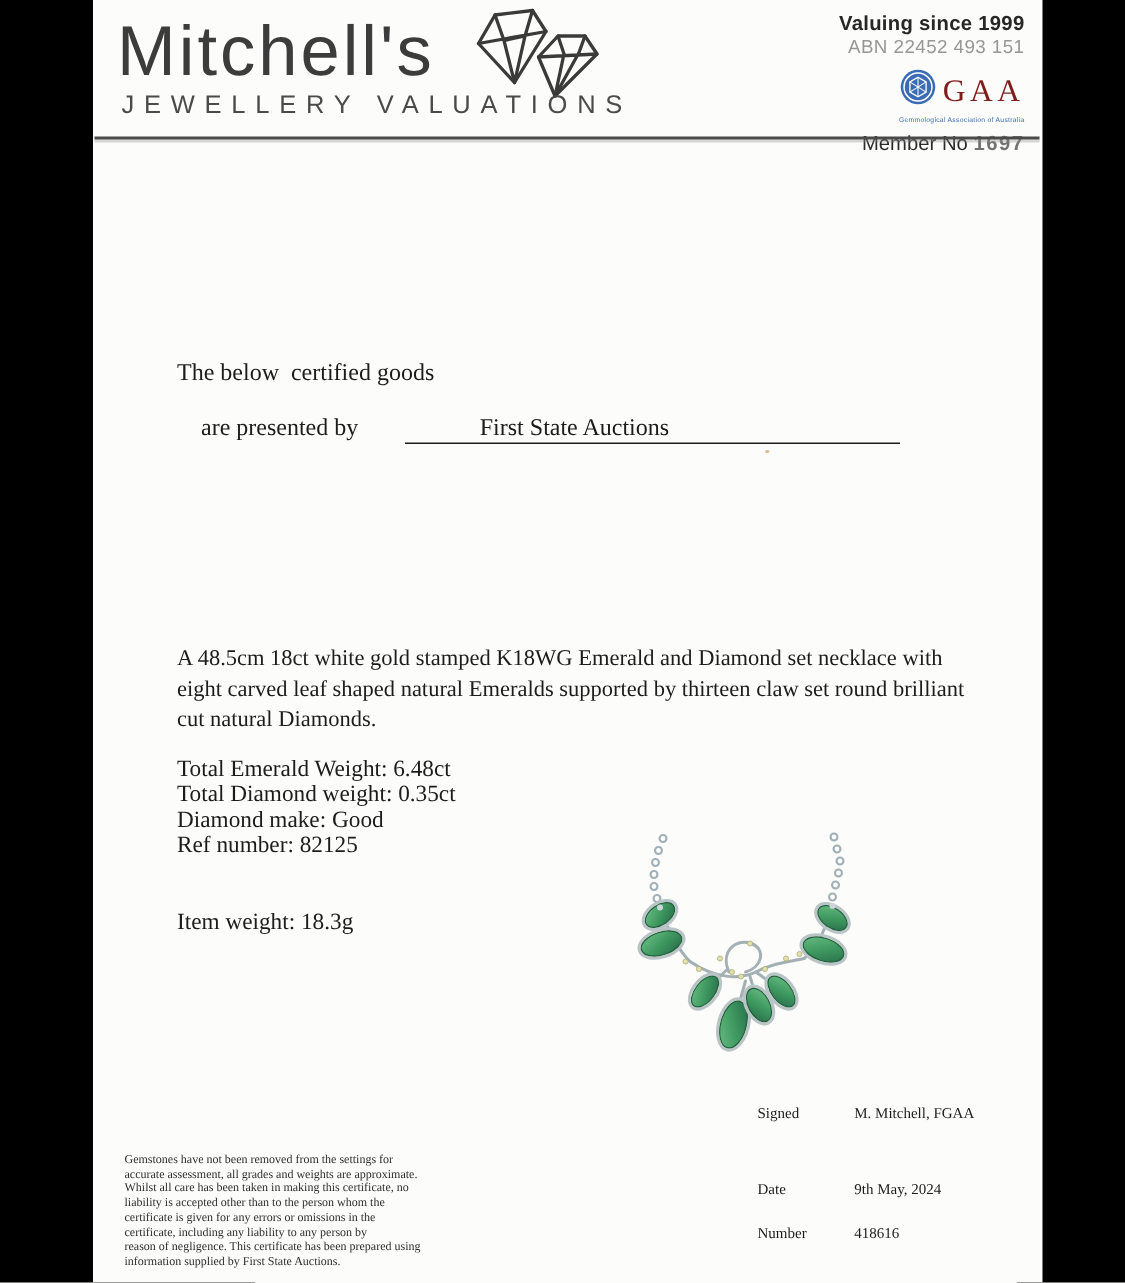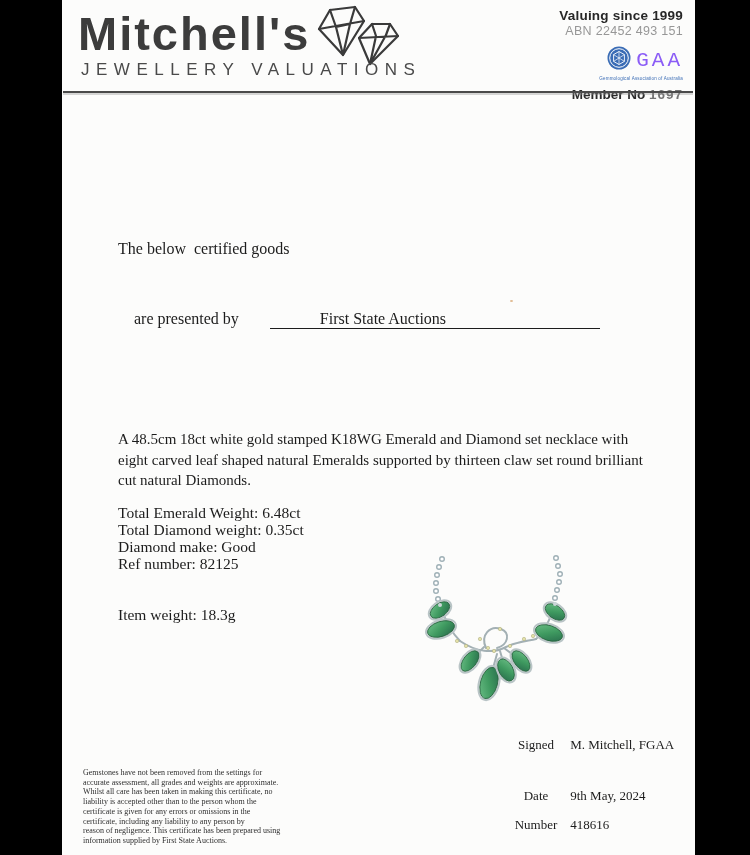--- a/index.html
+++ b/index.html
@@ -10,58 +10,58 @@
   .paper{
     position:absolute;left:62px;top:0;width:633px;height:855px;
     background:#fcfcfb;color:#1c1c1c;
   }
   .abs{position:absolute;}
 
   
   .brand{
     left:16px;top:6px;
     font-family:"Liberation Sans", sans-serif;
-    font-size:47px;font-weight:700;color:#3c3c3c;letter-spacing:2px;text-align:center;
+    font-size:47px;font-weight:400;color:#3c3c3c;letter-spacing:2px;text-align:center;
   }
   .diamonds{left:250px;top:2px;}
   .subtitle{
     left:19px;top:60px;
     font-family:"Liberation Sans", sans-serif;
     font-size:17px;color:#4a4a4a;letter-spacing:6.5px;font-weight:300;
   }
   .head-right{right:12px;top:8px;text-align:right;font-family:"Liberation Sans", sans-serif;}
   .tagline{font-size:13.5px;font-weight:bold;color:#272727;letter-spacing:.2px;}
   .abn{font-size:12.5px;color:#979797;margin-top:1px;letter-spacing:.3px;}
   .gaa-row{margin-top:7px;display:flex;align-items:center;justify-content:flex-end;gap:4px;}
-  .gaa-word{font-family:Liberation Mono, monospace;font-size:21px;color:#8b5cf6;letter-spacing:3px;}
+  .gaa-word{font-family:Liberation Serif, serif;font-size:21px;color:#7f1d1d;letter-spacing:3px;}
   .gaa-sub{font-size:4.5px;color:#3a6cb5;margin-top:1px;letter-spacing:.2px;}
   .member{margin-top:6px;font-size:13.5px;}
-  .member .lbl{font-weight:bold;color:#2b2b2b;}
+  .member .lbl{font-weight:normal;color:#2b2b2b;}
   .member .num{color:#737373;letter-spacing:1px;font-weight:bold;}
   .rule{left:1px;right:2px;top:91px;height:2px;background:#4a4a4a;
         box-shadow:0 2px 0 rgba(140,140,140,.35);}
 
   
   .intro{left:56px;top:238px;font-size:16px;line-height:21px;white-space:pre-wrap;}
   .intro-row2{left:56px;top:259px;font-size:16px;white-space:pre-wrap;}
   .presenter-line{
     display:inline-block;width:330px;margin-left:31px;
-    border-bottom:1.6px solid #1c1c1c;padding-left:50px;box-sizing:border-box;margin-top:33px;
+    border-bottom:1.6px solid #1c1c1c;padding-left:50px;box-sizing:border-box;
   }
   .cert-row{left:56px;top:318px;font-size:16px;}
   .cert-head{
     margin-left:45px;font-size:18px;font-weight:bold;letter-spacing:.3px;
     border-bottom:2.4px solid #111;padding-bottom:0px;
   }
   .desc{left:56px;top:429px;font-size:15px;line-height:20.5px;white-space:pre-line;}
   .details{left:56px;top:504px;font-size:15.5px;line-height:17px;}
   .item-weight{left:56px;top:606px;font-size:15.5px;}
 
   
-  .sig-row{font-size:13px;text-align:center;}
+  .sig-row{font-size:10px;}
   .sig-row .lbl{display:inline-block;width:62px;}
   .sig-signed{left:443px;top:737px;}
   .sig-date{left:443px;top:788px;}
   .sig-number{left:443px;top:817px;}
 
   
   .disclaimer{
     left:21px;top:768px;width:210px;
     font-size:8px;line-height:9.7px;color:#2e2e2e;white-space:pre-line;
   }

